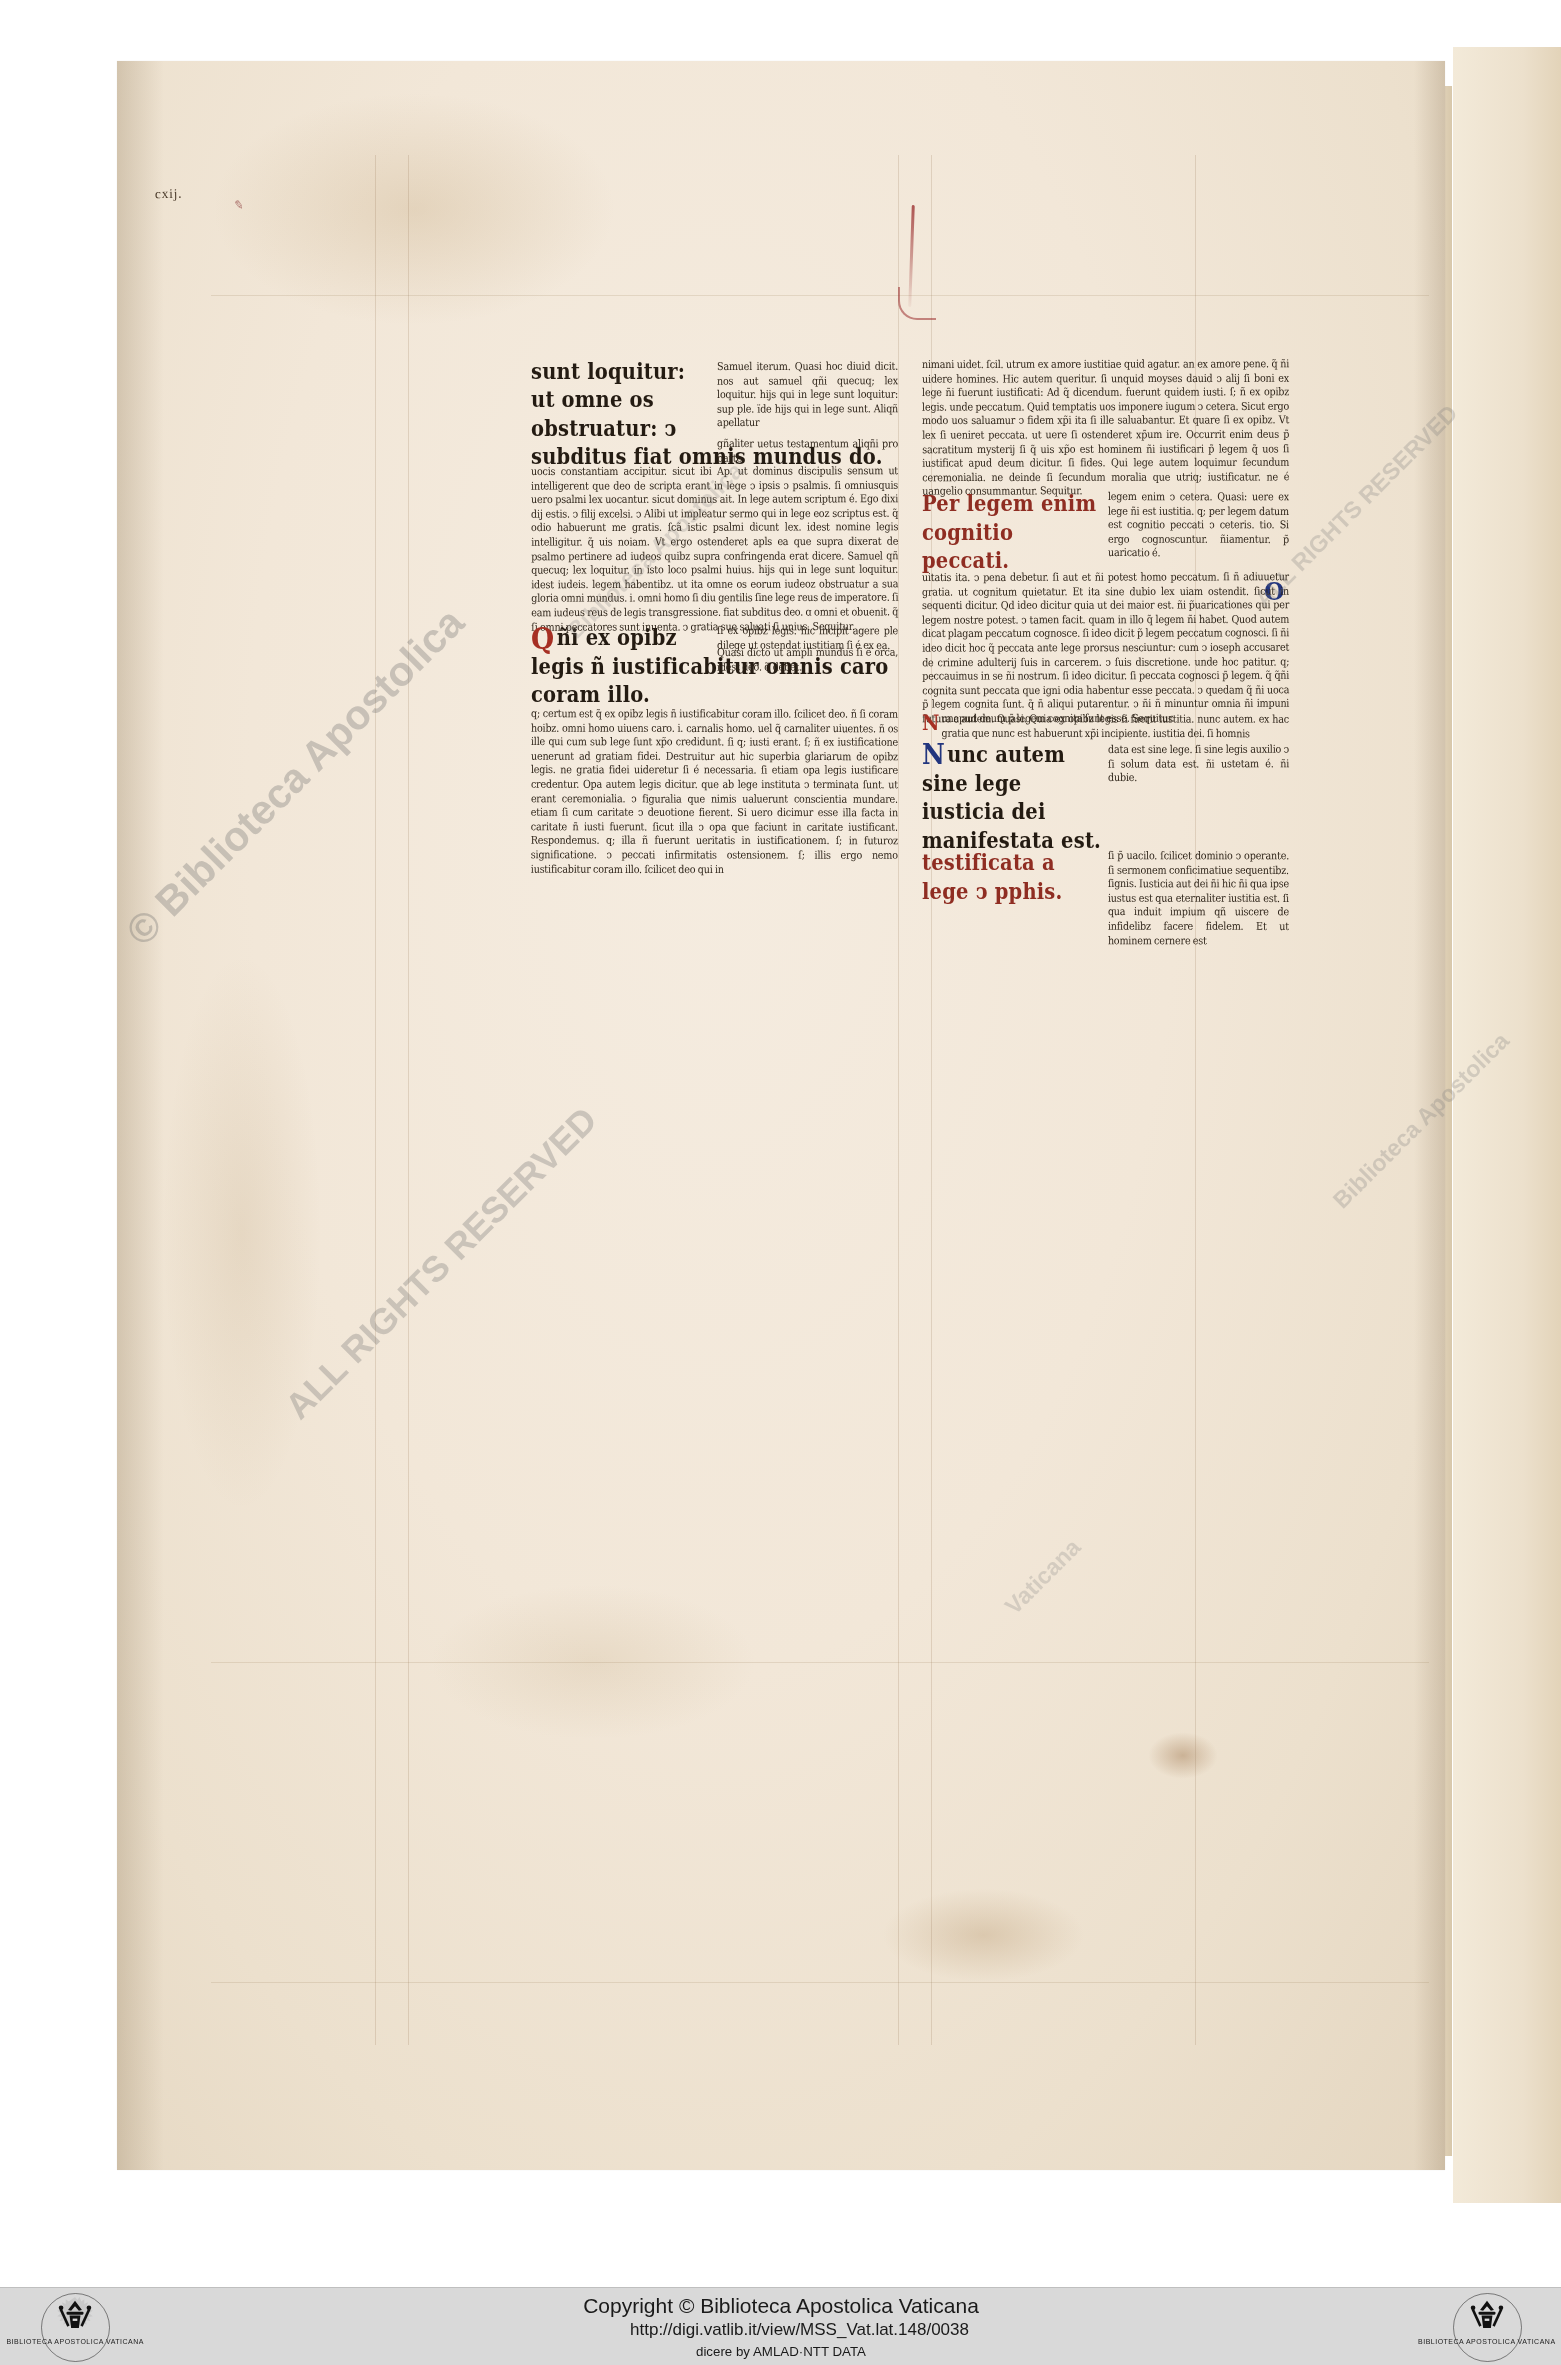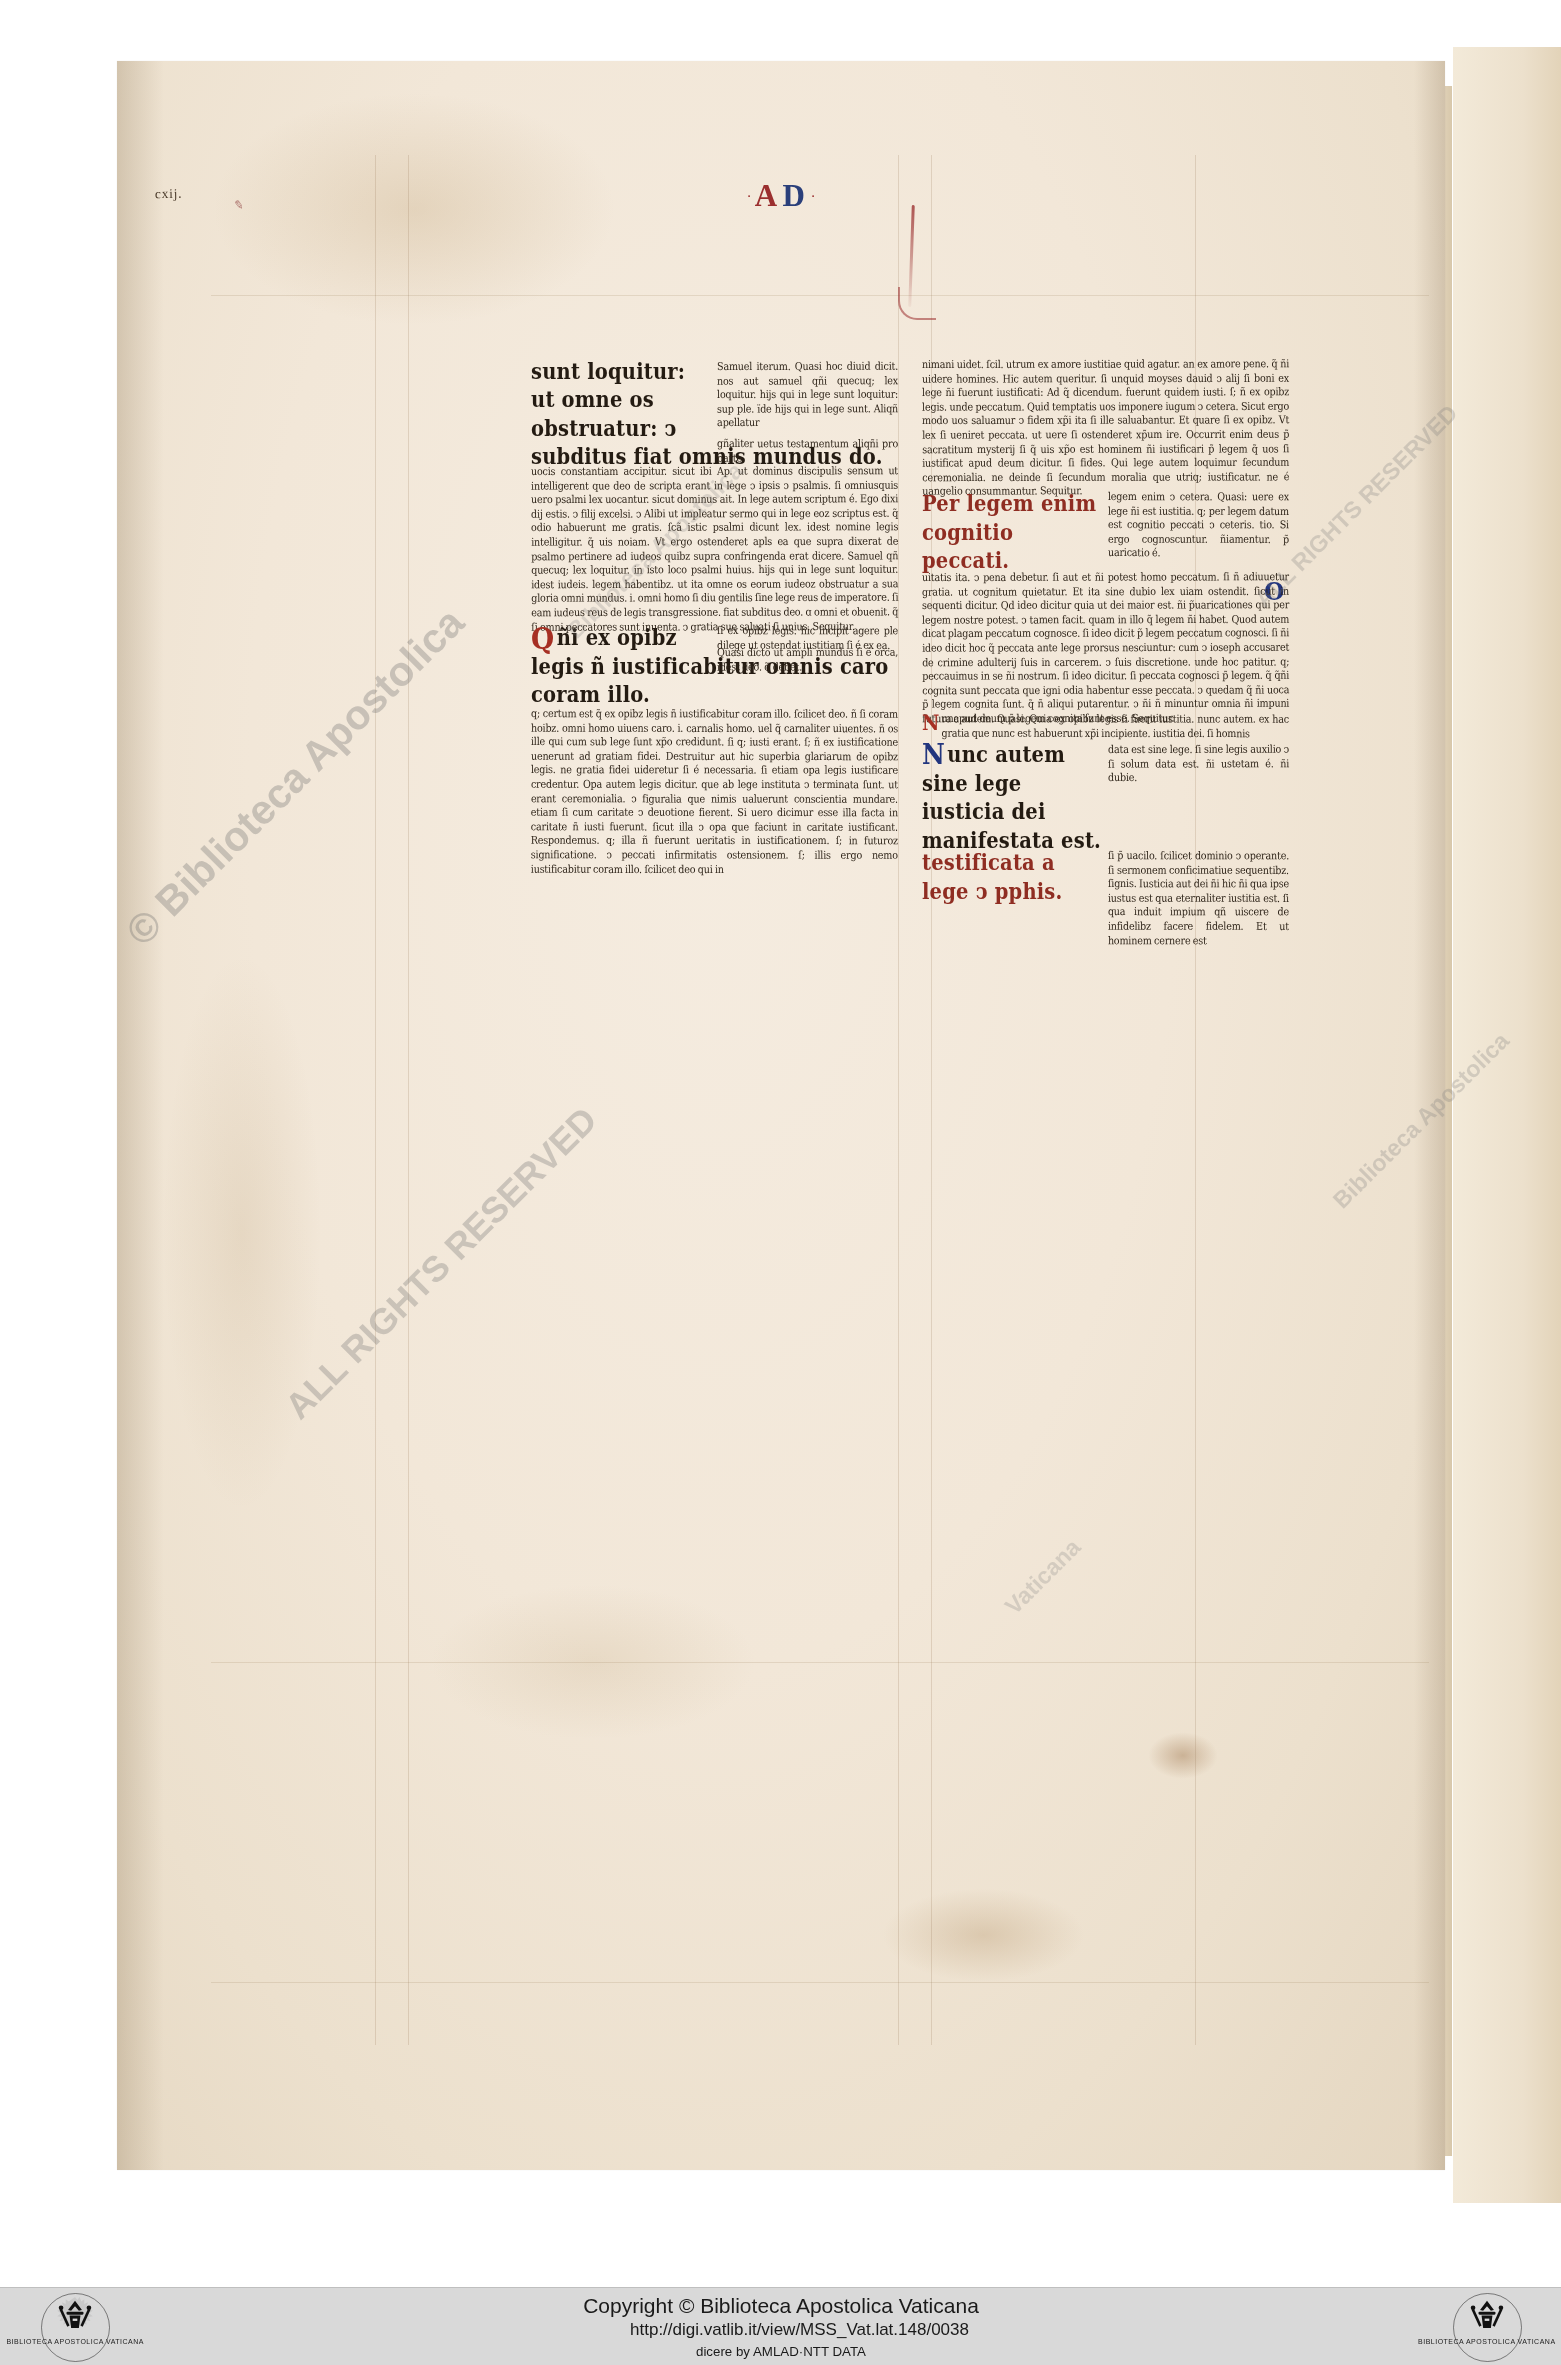--- a/index.html
+++ b/index.html
@@ -346,26 +346,20 @@
     <div class="rule-v" style="left:781px;"></div>
     <div class="rule-v" style="left:814px;"></div>
     <div class="rule-v" style="left:1078px;"></div>
     <div class="rule-h" style="top:234px;"></div>
     <div class="rule-h" style="top:1601px;"></div>
     <div class="rule-h" style="top:1921px;"></div>
 
     <div class="folio-num">cxij.</div>
     <div class="folio-mark">✎</div>
 
-    <div class="running-header">
-      <span class="dot">·</span>
-      <span class="letter-a">A</span>
-      <span class="letter-d">D</span>
-      <span class="dot">·</span>
-    </div>
     <div class="flourish"></div>
     <div class="flourish2"></div>
 
     <div class="textblock">
 
       <div class="column col-left">
 
         <div class="gothic inset-right wobble1" style="margin-top:1.6px;">Samuel iterum. Quasi hoc diuid dicit. nos aut samuel qñi quecuq; lex loquitur. hijs qui in lege sunt loquitur: sup ple. ïde hijs qui in lege sunt. Aliqñ apellatur</div>
 
         <div class="lemma">sunt loquitur:</div>

